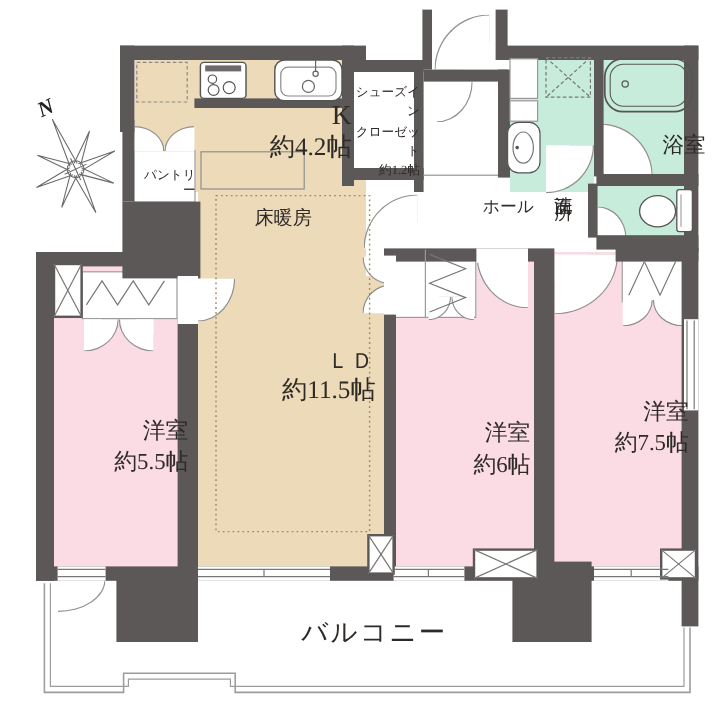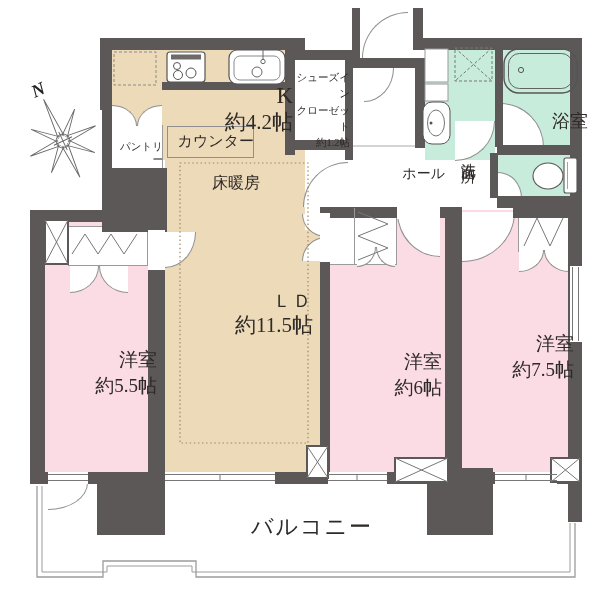--- a/index.html
+++ b/index.html
@@ -220,21 +220,20 @@
           <line x1="0" y1="-10" x2="0" y2="10"></line>
       </g>
       <text x="-1" y="-51" text-anchor="middle" font-size="18" font-weight="bold" font-style="italic" fill="#222" font-family="Liberation Serif, DejaVu Serif, serif">N</text>
     </g>
   </svg>
 
   <div class="lbl" style="left:158px;top:82px;width:135px">
     <span style="font-size:23px">K</span>
     <span class="l2" style="font-size:21px">約4.2帖</span>
   </div>
-  <div class="lbl" style="left:167px;top:132px;width:87px;font-size:15px">カウンター</div>
   <div class="lbl" style="left:168px;top:173px;width:92px;font-size:16px">床暖房</div>
   <div class="lbl" style="left:111px;top:141px;width:52px;font-size:10.5px">パントリー</div>
   <div class="lbl" style="left:290px;top:70px;width:60px;font-size:10.5px;line-height:1.55">
     <span>シューズイン</span>
     <span class="l2">クローゼット</span>
     <span class="l2">約1.2帖</span>
   </div>
   <div class="lbl" style="left:355px;top:165px;width:90px;font-size:14px">ホール</div>
   <div class="lbl vtext" style="left:459px;top:76px;height:84px;font-size:15px">洗面所</div>
   <div class="lbl" style="left:524px;top:111px;width:64px;font-size:18px">浴室</div>

